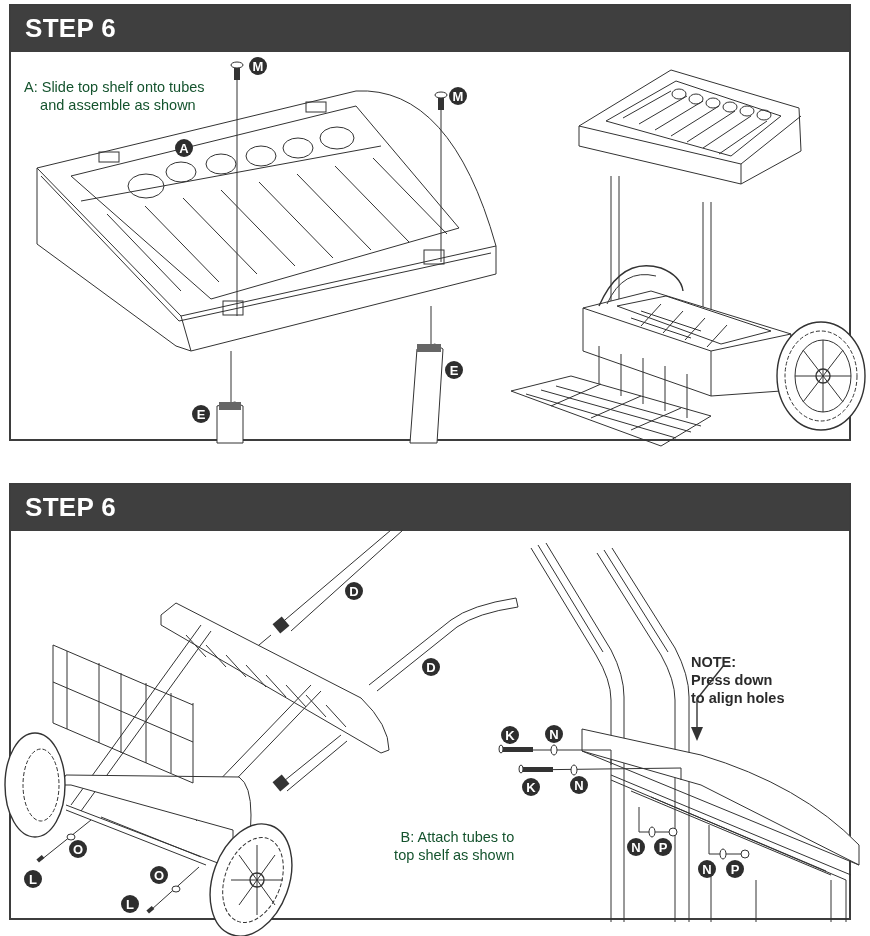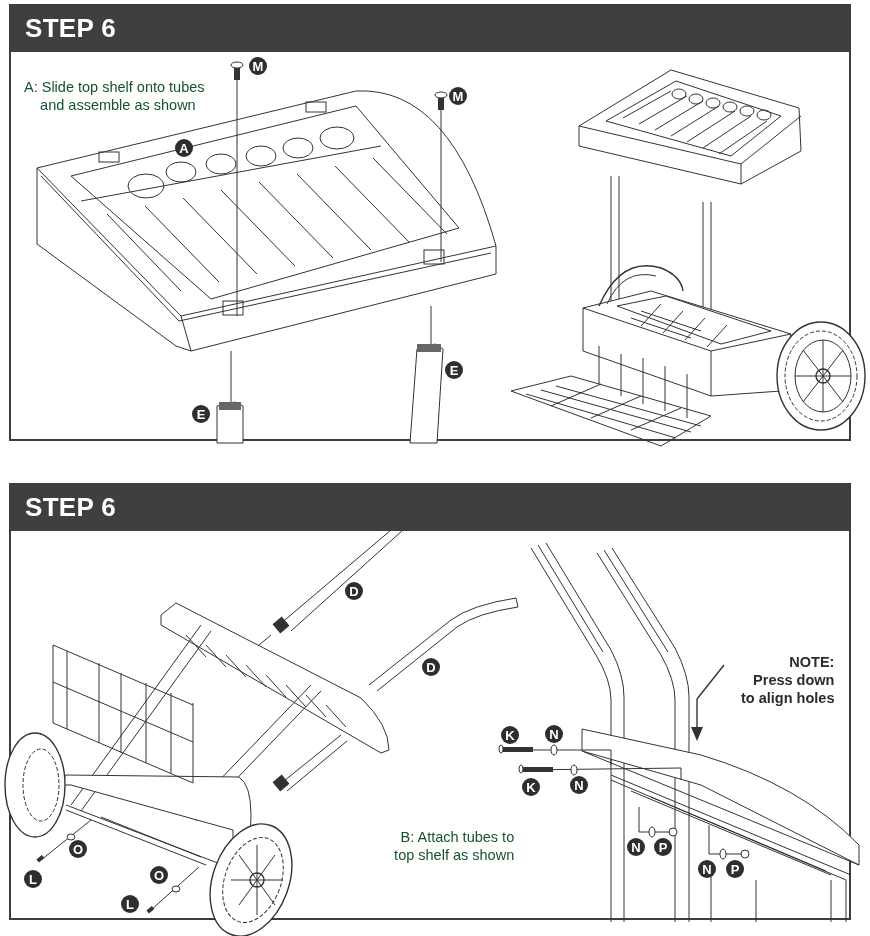--- a/index.html
+++ b/index.html
@@ -179,21 +179,21 @@
       </g>
   </svg>
 </div>
 
 <div class="panel" id="step7">
   <div class="header">
     <div class="header-title">STEP 6</div>
   </div>
   <div class="instr" style="left:367px; top:343px;text-align:right;">B: Attach tubes to
     top shelf as shown</div>
-  <div class="note" style="left:730px; top:168px;text-align:right;">NOTE:
+  <div class="note" style="left:680px; top:168px;">NOTE:
 Press down
 to align holes</div>
 
   <svg class="art" width="842" height="437">
 
     <g>
 
       <path class="ln" d="M268,140 L380,45"></path>
       <path class="ln" d="M280,146 L392,45"></path>
       <rect x="264" y="134" width="12" height="12" fill="#333" transform="rotate(-40 270 140)"></rect>

